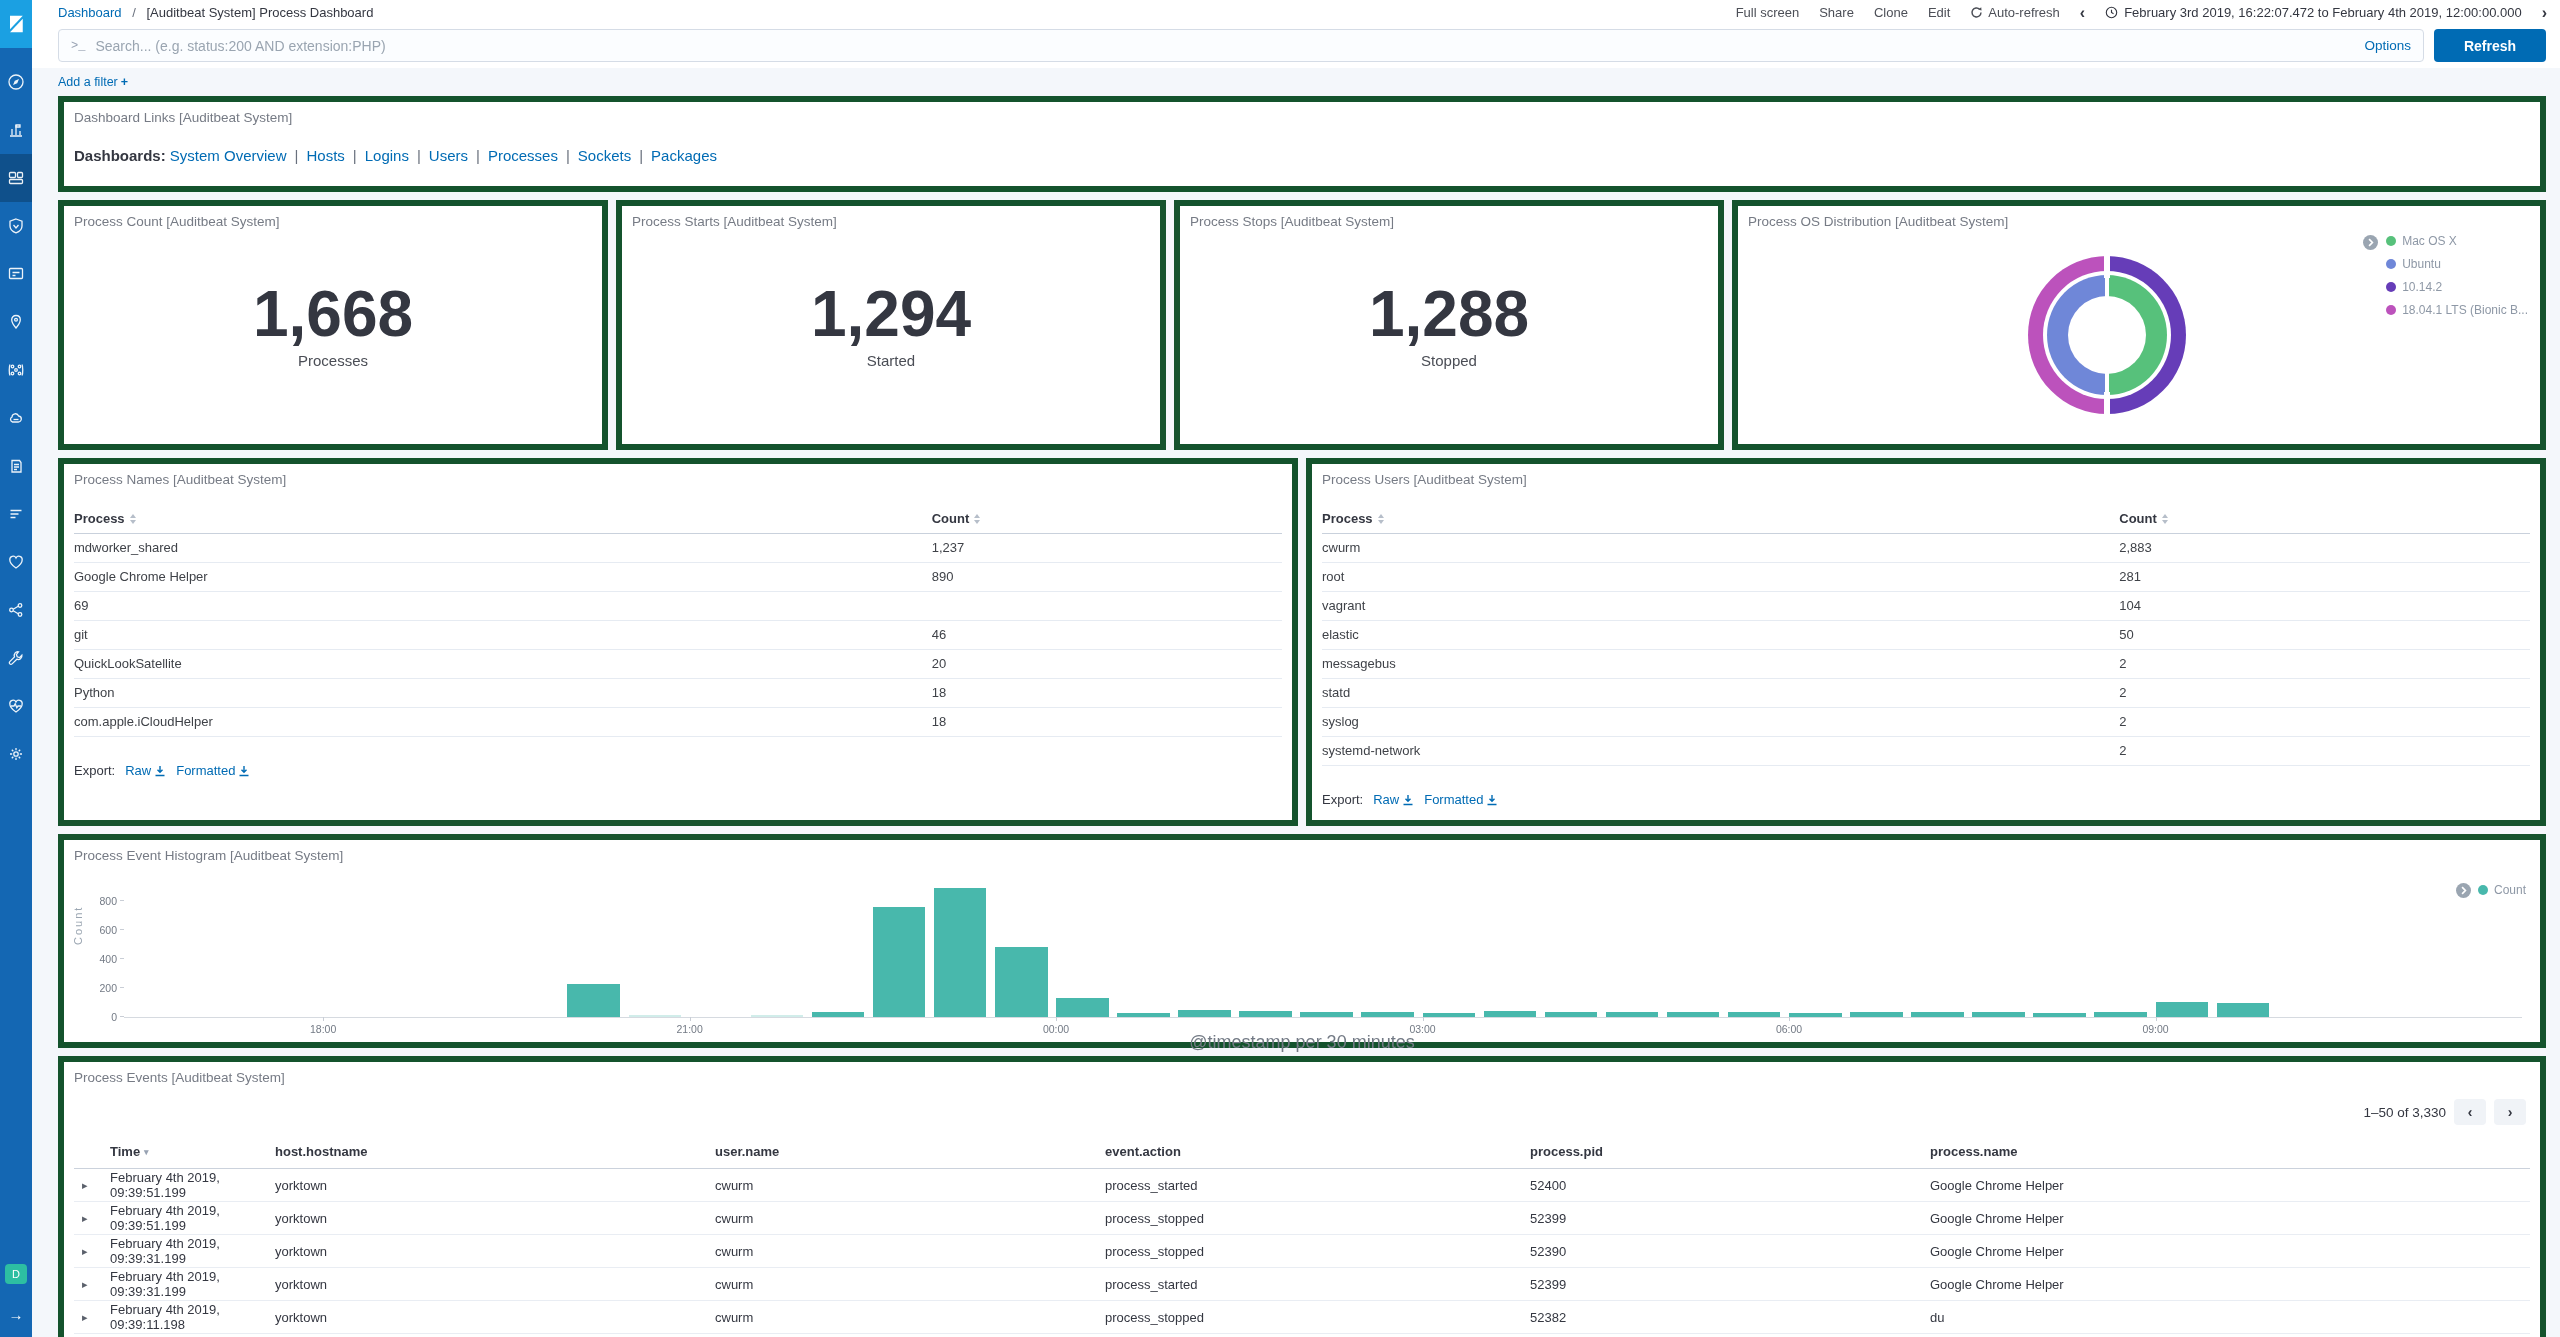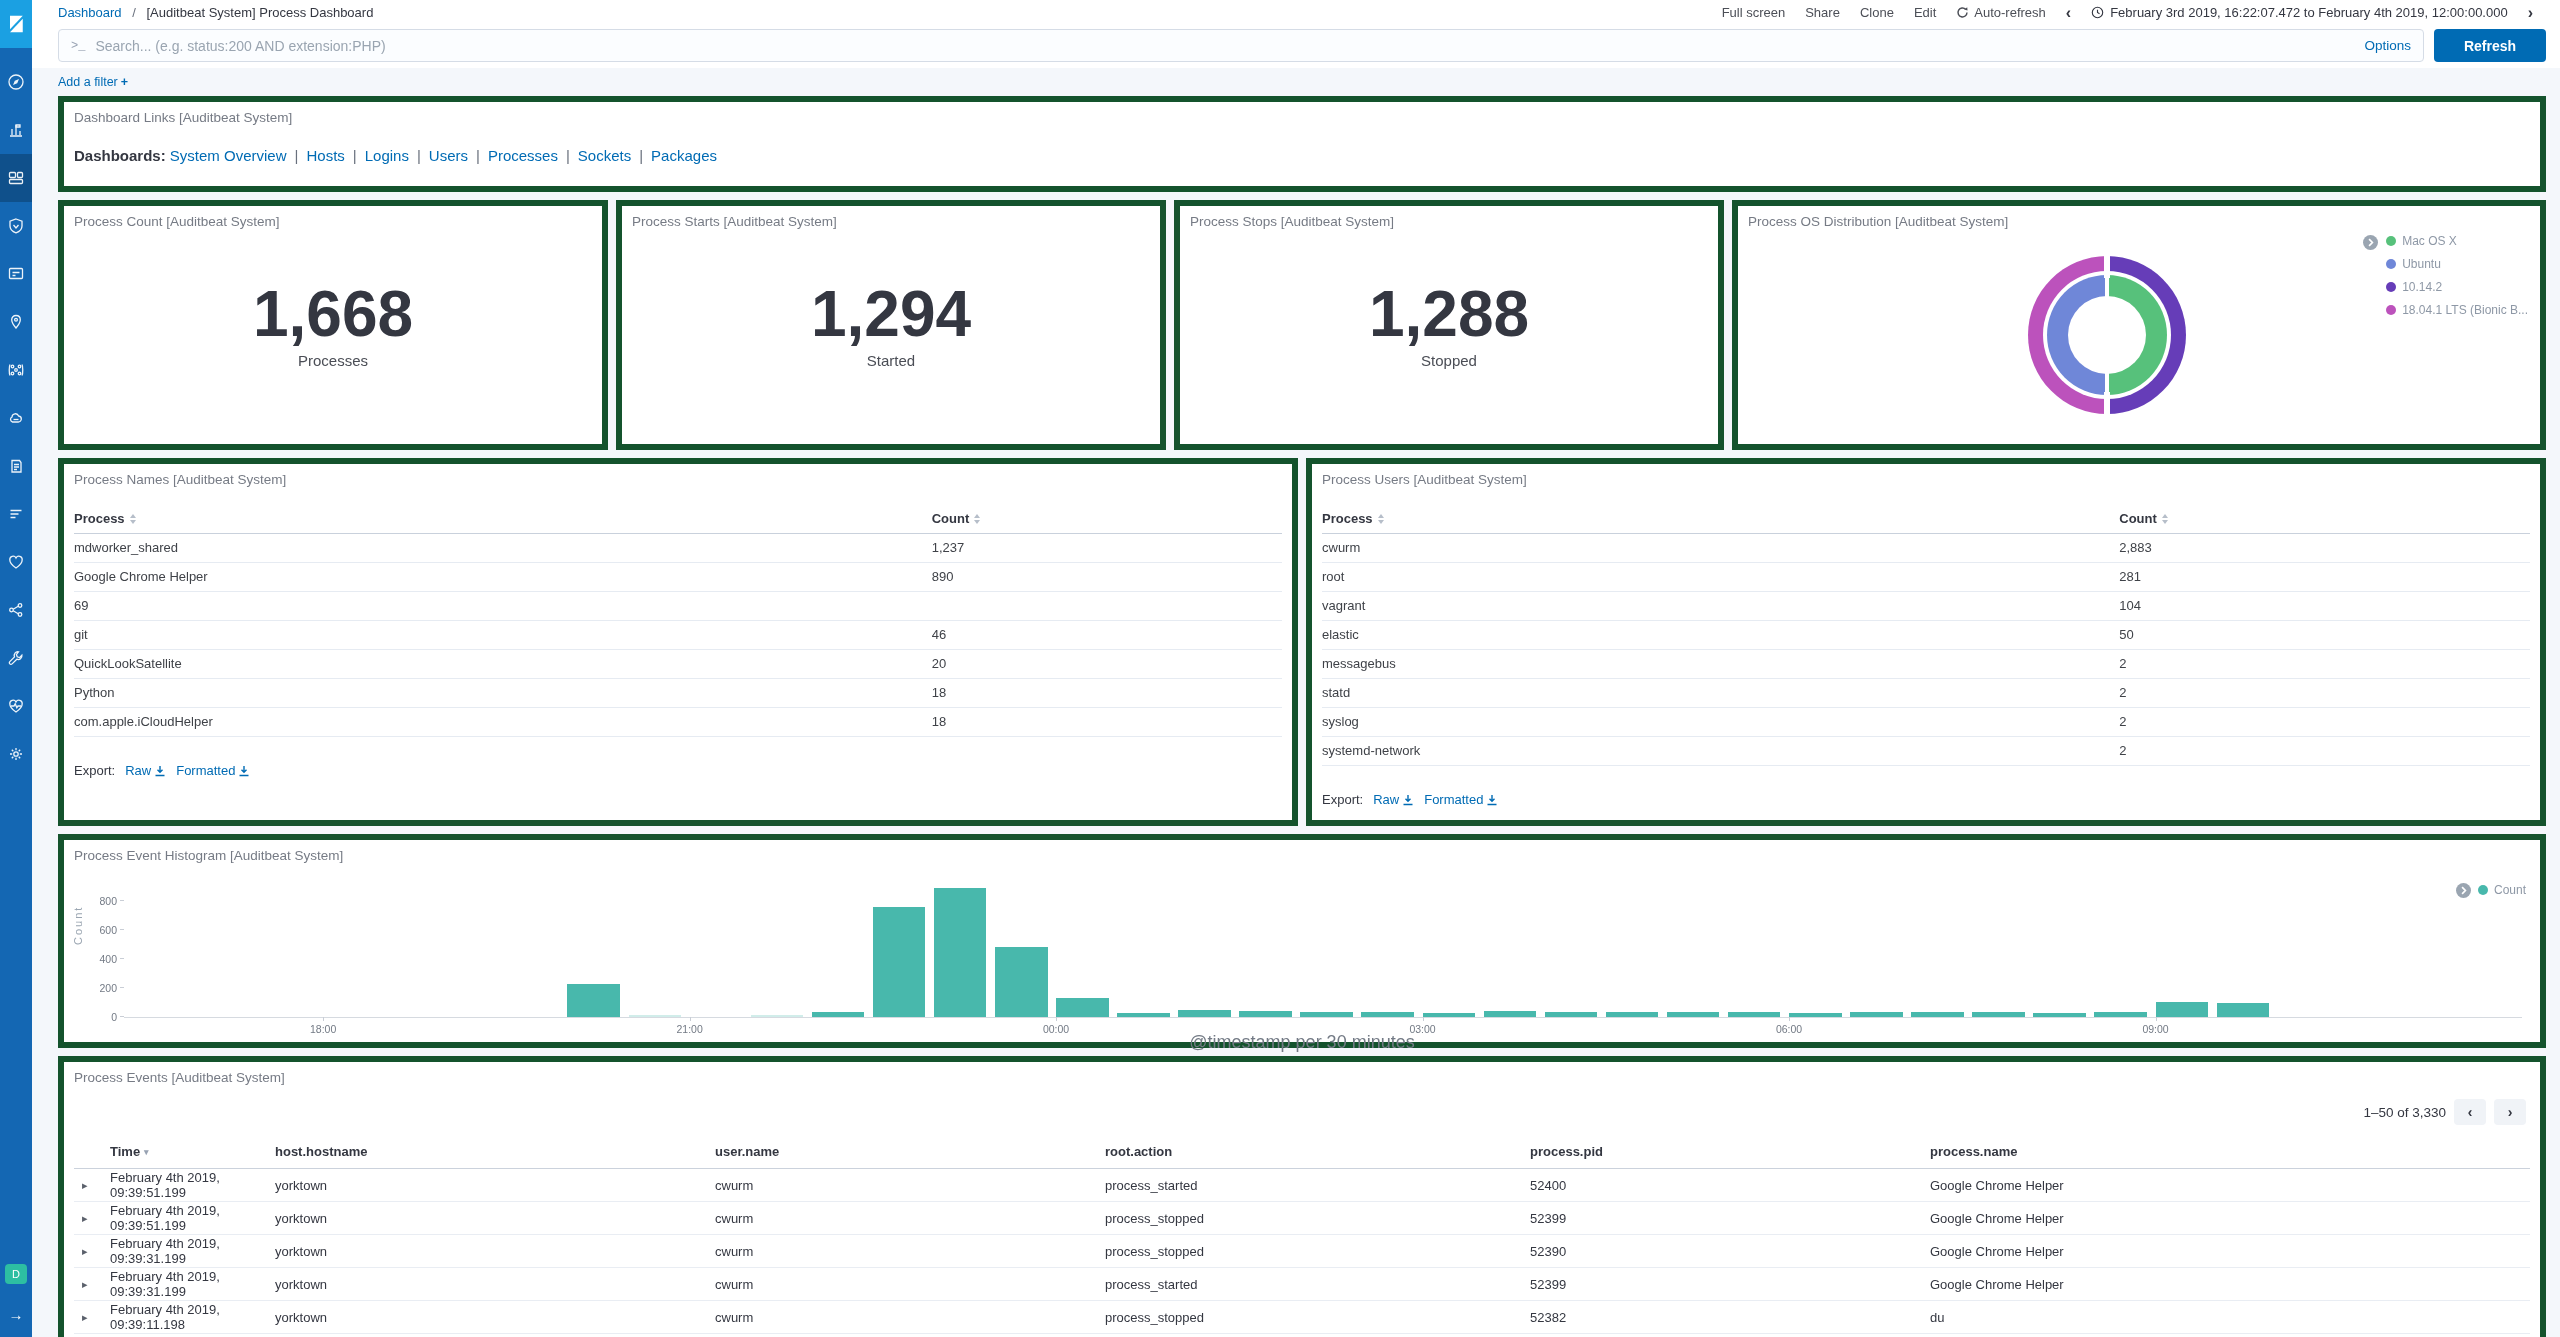--- a/index.html
+++ b/index.html
@@ -14,21 +14,21 @@
   .nav-item { width:32px; height:48px; display:flex; align-items:center; justify-content:center; cursor:pointer; }
   .nav-item.active { background:rgba(0,0,0,0.22); }
   .nav-item svg { opacity:.92; }
   .sidebar-bottom { margin-top:auto; display:flex; flex-direction:column; align-items:center; gap:22px; padding-bottom:14px; }
   .avatar { width:22px; height:20px; border-radius:4px; background:#2dbea2; color:#fff;
     font-size:11px; display:flex; align-items:center; justify-content:center; cursor:pointer; }
   .expand-arrow { color:#fff; font-size:15px; cursor:pointer; }
 
   
   .main { margin-left:32px; }
-  .top-bar { height:25px; display:flex; align-items:center; padding:0 27px 0 26px; font-size:13px; }
+  .top-bar { height:25px; display:flex; align-items:center; padding:0 13px 0 26px; font-size:13px; }
   .breadcrumb a { color:#006bb4; text-decoration:none; cursor:pointer; }
   .crumb-sep { color:#69707d; margin:0 7px; }
   .top-actions { margin-left:auto; display:flex; align-items:center; gap:20px; color:#4c4f57; }
   .top-actions .lnk { cursor:pointer; }
   .auto-refresh { display:flex; align-items:center; gap:5px; cursor:pointer; }
   .chev-btn { font-size:16px; font-weight:bold; color:#343741; cursor:pointer; line-height:1; }
   .time-range { display:flex; align-items:center; gap:6px; cursor:pointer; color:#343741; }
 
   .query-row { display:flex; align-items:stretch; gap:10px; padding:4px 14px 6px 26px; }
   .query-box { flex:1; height:33px; border:1px solid #d5dce6; border-radius:4px; background:#fbfdff;
@@ -539,21 +539,21 @@
               <span>Time</span>
               <span class="sort-caret">▾</span>
             </div>
             <div class="th">
               <span>host.hostname</span>
             </div>
             <div class="th">
               <span>user.name</span>
             </div>
             <div class="th">
-              <span>root.action</span>
+              <span>event.action</span>
             </div>
             <div class="th">
               <span>process.pid</span>
             </div>
             <div class="th">
               <span>process.name</span>
             </div>
           </div>
           <div class="et-row">
             <div class="row-caret">▸</div>

